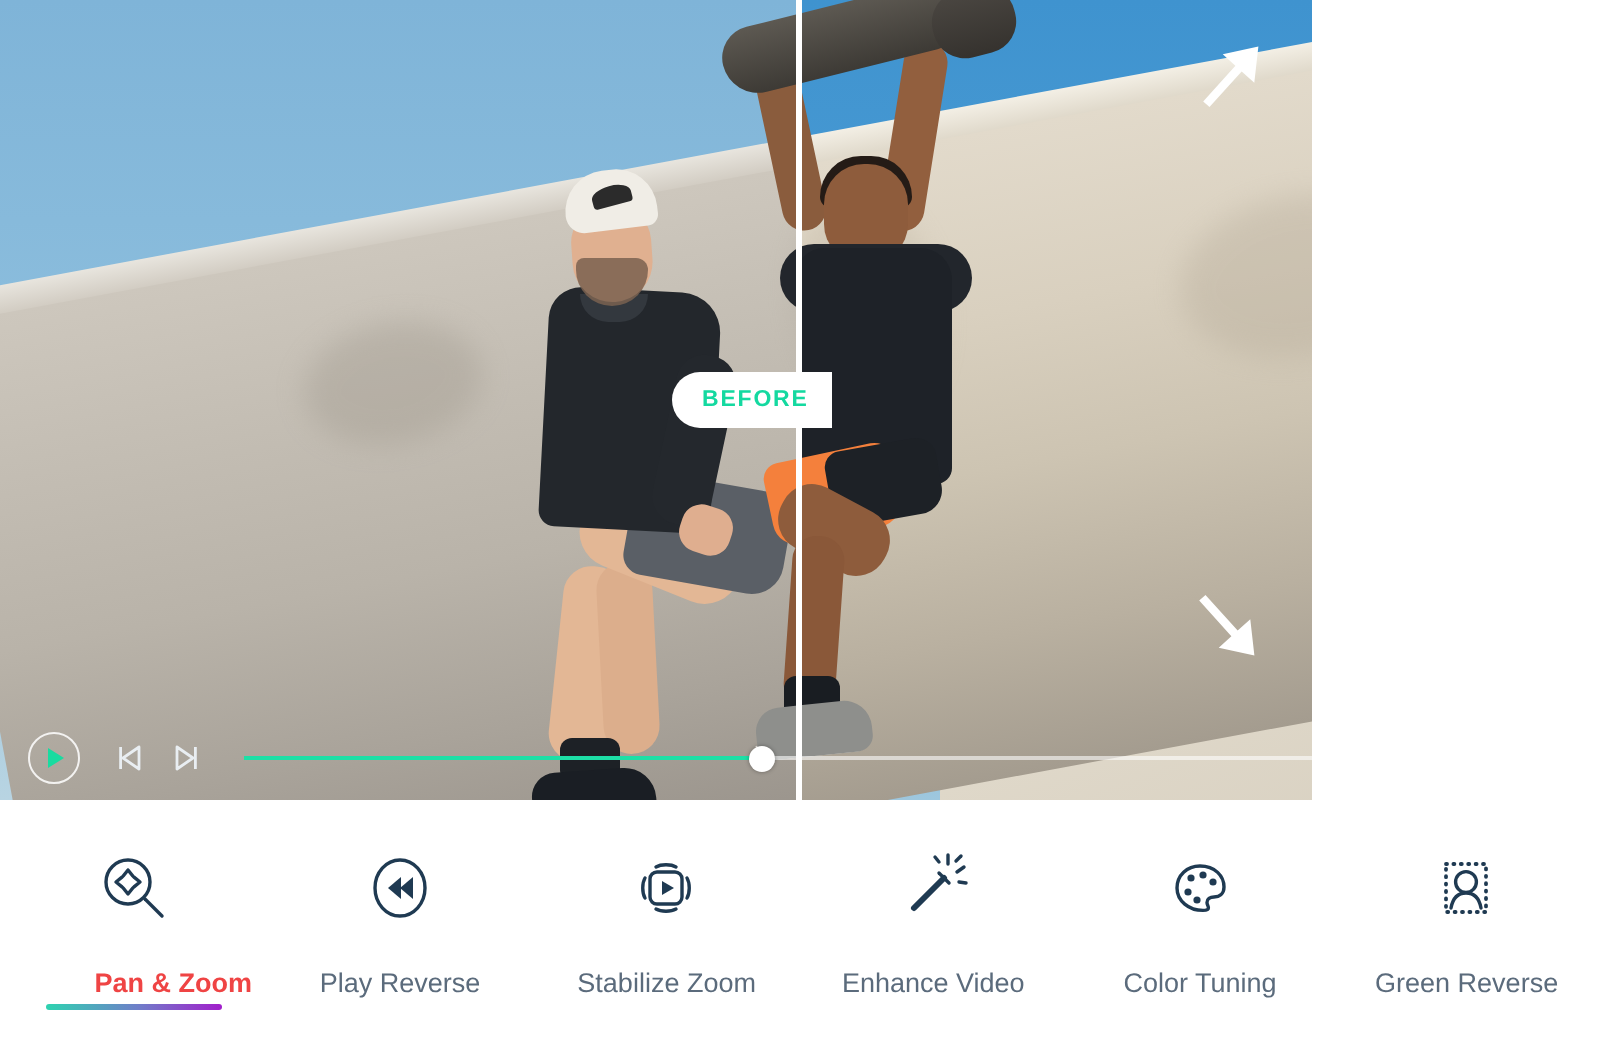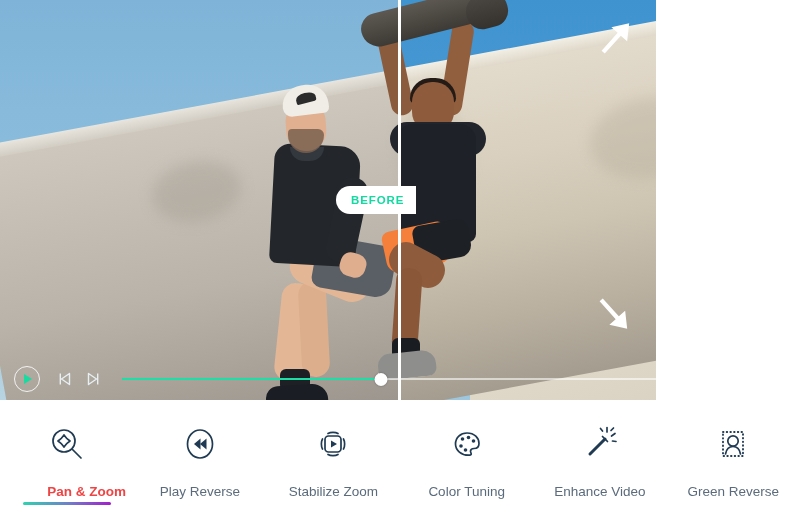--- a/index.html
+++ b/index.html
@@ -468,52 +468,52 @@
           <path d="M30.5 15 C32 17.5 32 22.5 30.5 25"></path>
           <path d="M15 9.5 C17.5 8 22.5 8 25 9.5"></path>
           <path d="M15 30.5 C17.5 32 22.5 32 25 30.5"></path>
         </svg>
       </div>
       <div class="tool-label">Stabilize Zoom</div>
     </div>
 
     <div class="tool">
       <div class="tool-icon">
+        <svg width="40" height="40" viewBox="0 0 40 40" fill="none" stroke="#1f3a52" stroke-width="1.7" stroke-linecap="round" stroke-linejoin="round">
+          <path d="M10 30 L25 15" stroke-width="3"></path>
+          <path d="M22.5 12.5 L27.5 17.5" stroke-width="1.7"></path>
+          <path d="M27 8 L27 3.5"></path>
+          <path d="M31.5 12 L35 9.5"></path>
+          <path d="M31 6.5 L33.5 4"></path>
+          <path d="M22.5 7 L20.5 4.5"></path>
+          <path d="M32.5 17 L36 17.5"></path>
+        </svg>
+      </div>
+      <div class="tool-label">Enhance Video</div>
+    </div>
+
+    <div class="tool">
+      <div class="tool-icon">
         <svg width="40" height="40" viewBox="0 0 40 40" fill="none" stroke="#1f3a52" stroke-width="1.7" stroke-linejoin="round">
           <path d="M20 9 C27.5 9 32 14 32 19.5 C32 23 29.5 24.5 27 24.5
                    C25 24.5 23.5 25.5 23.5 27.2 C23.5 28.4 24.2 29 24.2 30
                    C24.2 30.8 23.3 31.2 21.5 31.2 C14.5 31.2 8.5 26.5 8.5 20
                    C8.5 13.6 13.5 9 20 9 Z"></path>
           <circle cx="15.5" cy="15" r="1.8" fill="#1f3a52" stroke="none"></circle>
           <circle cx="21.5" cy="13.5" r="1.8" fill="#1f3a52" stroke="none"></circle>
           <circle cx="26.5" cy="17" r="1.8" fill="#1f3a52" stroke="none"></circle>
           <circle cx="14" cy="22" r="1.8" fill="#1f3a52" stroke="none"></circle>
           <circle cx="18.5" cy="26" r="1.8" fill="#1f3a52" stroke="none"></circle>
         </svg>
       </div>
       <div class="tool-label">Color Tuning</div>
     </div>
 
     <div class="tool">
       <div class="tool-icon">
-        <svg width="40" height="40" viewBox="0 0 40 40" fill="none" stroke="#1f3a52" stroke-width="1.7" stroke-linecap="round" stroke-linejoin="round">
-          <path d="M10 30 L25 15" stroke-width="3"></path>
-          <path d="M22.5 12.5 L27.5 17.5" stroke-width="1.7"></path>
-          <path d="M27 8 L27 3.5"></path>
-          <path d="M31.5 12 L35 9.5"></path>
-          <path d="M31 6.5 L33.5 4"></path>
-          <path d="M22.5 7 L20.5 4.5"></path>
-          <path d="M32.5 17 L36 17.5"></path>
-        </svg>
-      </div>
-      <div class="tool-label">Enhance Video</div>
-    </div>
-
-    <div class="tool">
-      <div class="tool-icon">
         <svg width="40" height="40" viewBox="0 0 40 40" fill="none" stroke="#1f3a52" stroke-width="1.9" stroke-linecap="round">
           <rect x="10" y="8" width="20" height="24" stroke-dasharray="0.5 3.2"></rect>
           <circle cx="20" cy="17" r="5.2" stroke-width="1.7" stroke-dasharray="none"></circle>
           <path d="M12.5 30 C13.5 24.5 16.5 22.5 20 22.5 C23.5 22.5 26.5 24.5 27.5 30" stroke-width="1.7" stroke-dasharray="none"></path>
         </svg>
       </div>
       <div class="tool-label">Green Reverse</div>
     </div>
 
   </div>

